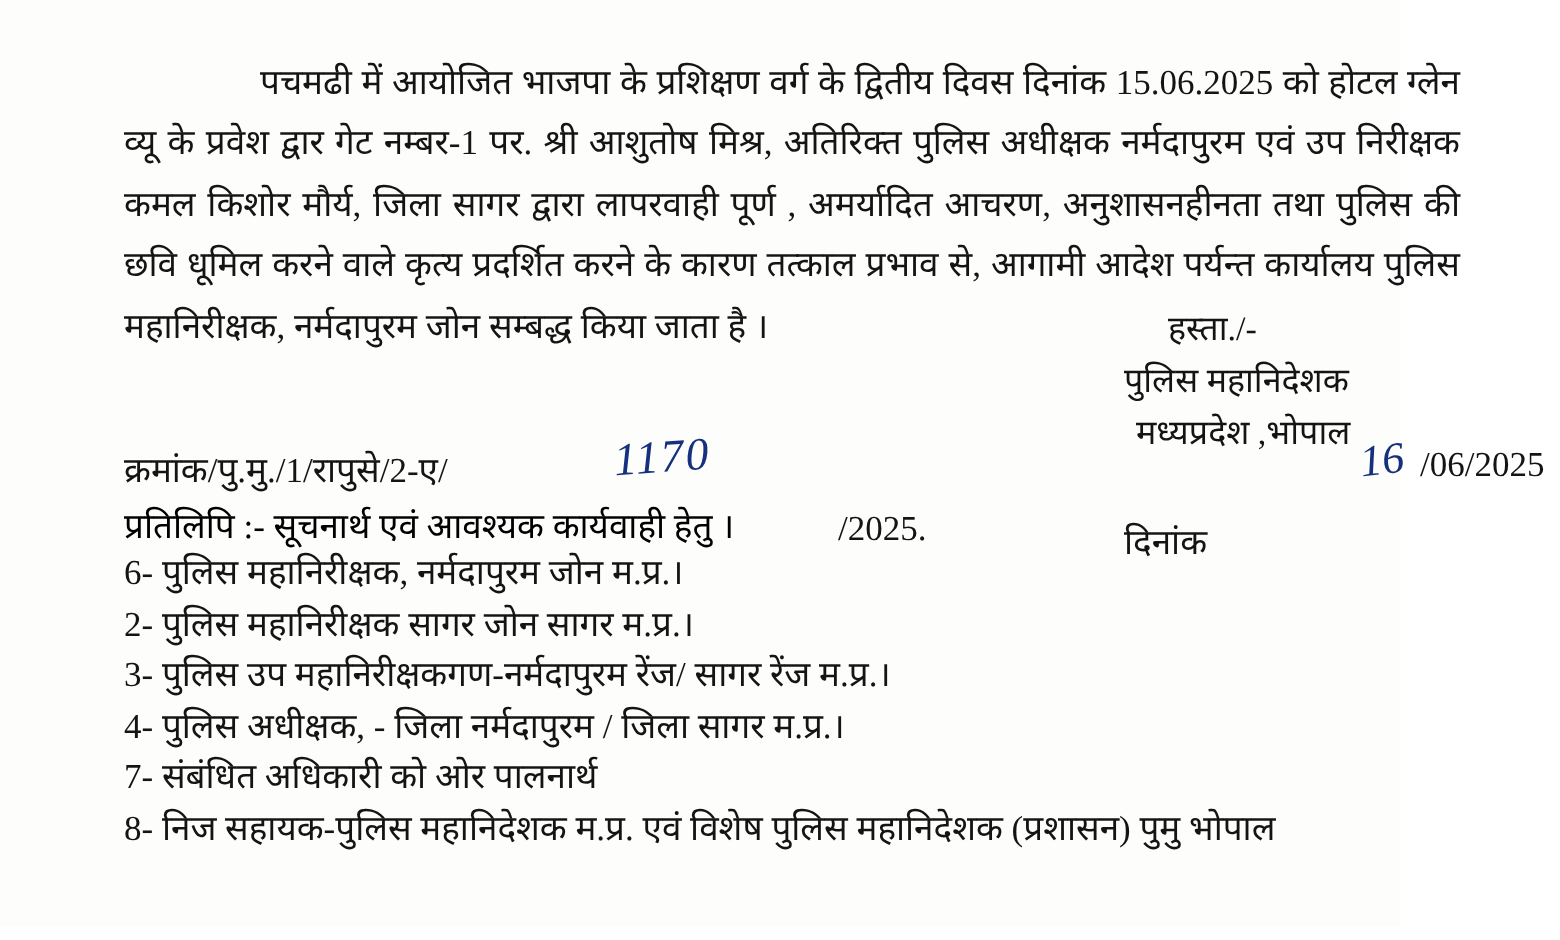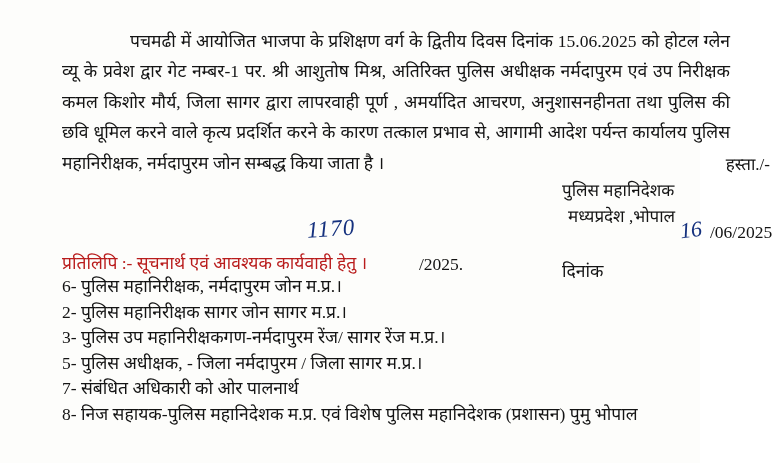--- a/index.html
+++ b/index.html
@@ -42,21 +42,21 @@
   .sign-block {
     position: absolute;
     left: 560px;
     top: 152px;
     width: 210px;
     font-size: 17px;
     line-height: 26px;
     text-align: left;
     color: #141414;
   }
-  .sign-block .l1 { padding-left: 24px; text-align: right; }
+  .sign-block .l1 { padding-left: 24px; }
   .sign-block .l2 { padding-left: 2px; }
   .sign-block .l3 { padding-left: 8px; }
 
   
   .ref-row {
     position: absolute;
     left: 62px;
     top: 222px;
     width: 700px;
     height: 30px;
@@ -110,21 +110,21 @@
     white-space: nowrap;
     text-align: center;
   }
 
   
   .copy-head {
     position: absolute;
     left: 62px;
     top: 250px;
     font-size: 17.5px;
-    color: #b91c1c;
+    color: #000000;
     white-space: nowrap;
   }
   .copy-list {
     position: absolute;
     left: 62px;
     top: 274px;
     width: 700px;
     font-size: 17.5px;
     line-height: 25.6px;
     color: #141414;
@@ -148,33 +148,34 @@
 
   <p class="para"><span class="indent"></span><span>पचमढी में आयोजित भाजपा के प्रशिक्षण वर्ग के द्वितीय दिवस दिनांक 15.06.2025 को होटल ग्लेन व्यू के प्रवेश द्वार गेट नम्बर-1 पर. श्री आशुतोष मिश्र, अतिरिक्त पुलिस अधीक्षक नर्मदापुरम एवं उप निरीक्षक कमल किशोर मौर्य, जिला सागर द्वारा लापरवाही पूर्ण , अमर्यादित आचरण, अनुशासनहीनता तथा पुलिस की छवि धूमिल करने वाले कृत्य प्रदर्शित करने के कारण तत्काल प्रभाव से, आगामी आदेश पर्यन्त कार्यालय पुलिस महानिरीक्षक, नर्मदापुरम जोन सम्बद्ध किया जाता है ।</span></p>
 
   <div class="sign-block">
     <div class="l1">हस्ता./-</div>
     <div class="l2">पुलिस महानिदेशक</div>
     <div class="l3">मध्यप्रदेश ,भोपाल</div>
   </div>
 
   <div class="ref-row">
+    <span class="ref-label">क्रमांक/पु.मु./1/रापुसे/2-ए/</span>
     <span class="ref-hand">1170</span>
     <span class="ref-year">/2025.</span>
     <span class="date-label">दिनांक</span>
     <span class="date-hand">16</span>
     <span class="date-rest">/06/2025</span>
   </div>
 
   <div class="copy-head">प्रतिलिपि :- सूचनार्थ एवं आवश्यक कार्यवाही हेतु ।</div>
 
   <div class="copy-list">
     <div class="item">6- पुलिस महानिरीक्षक, नर्मदापुरम जोन म.प्र.।</div>
     <div class="item">2- पुलिस महानिरीक्षक सागर जोन सागर म.प्र.।</div>
     <div class="item">3- पुलिस उप महानिरीक्षकगण-नर्मदापुरम रेंज/ सागर रेंज म.प्र.।</div>
-    <div class="item">5- पुलिस अधीक्षक, - जिला नर्मदापुरम / जिला सागर म.प्र.।</div>
+    <div class="item">4- पुलिस अधीक्षक, - जिला नर्मदापुरम / जिला सागर म.प्र.।</div>
     <div class="item">7- संबंधित अधिकारी को ओर पालनार्थ</div>
     <div class="item">8- निज सहायक-पुलिस महानिदेशक म.प्र. एवं विशेष पुलिस महानिदेशक (प्रशासन) पुमु भोपाल</div>
 
   </div>
 
   <div class="clip-mask"></div>
 </div>
 
 </body></html>

